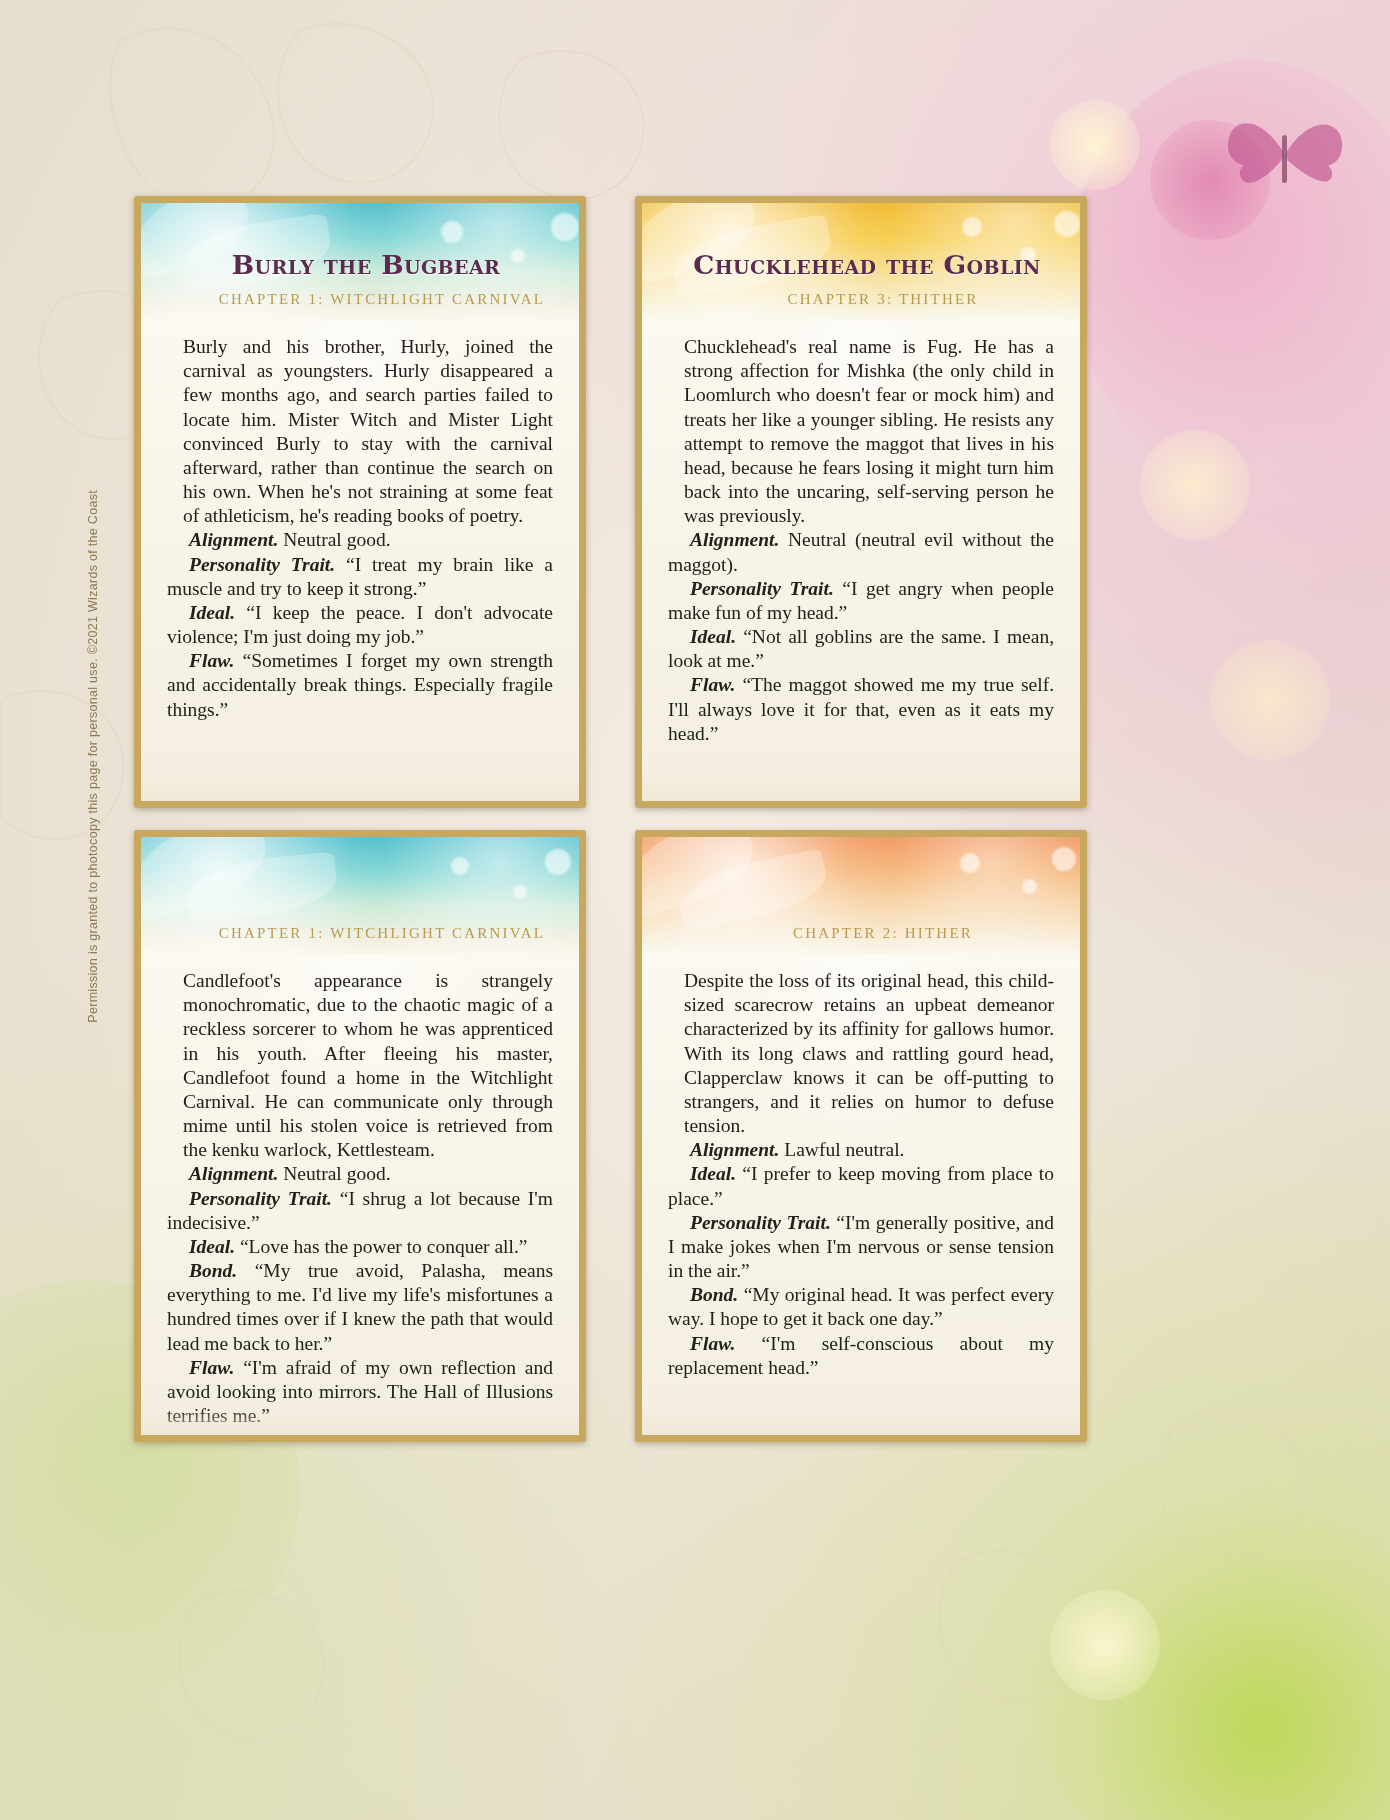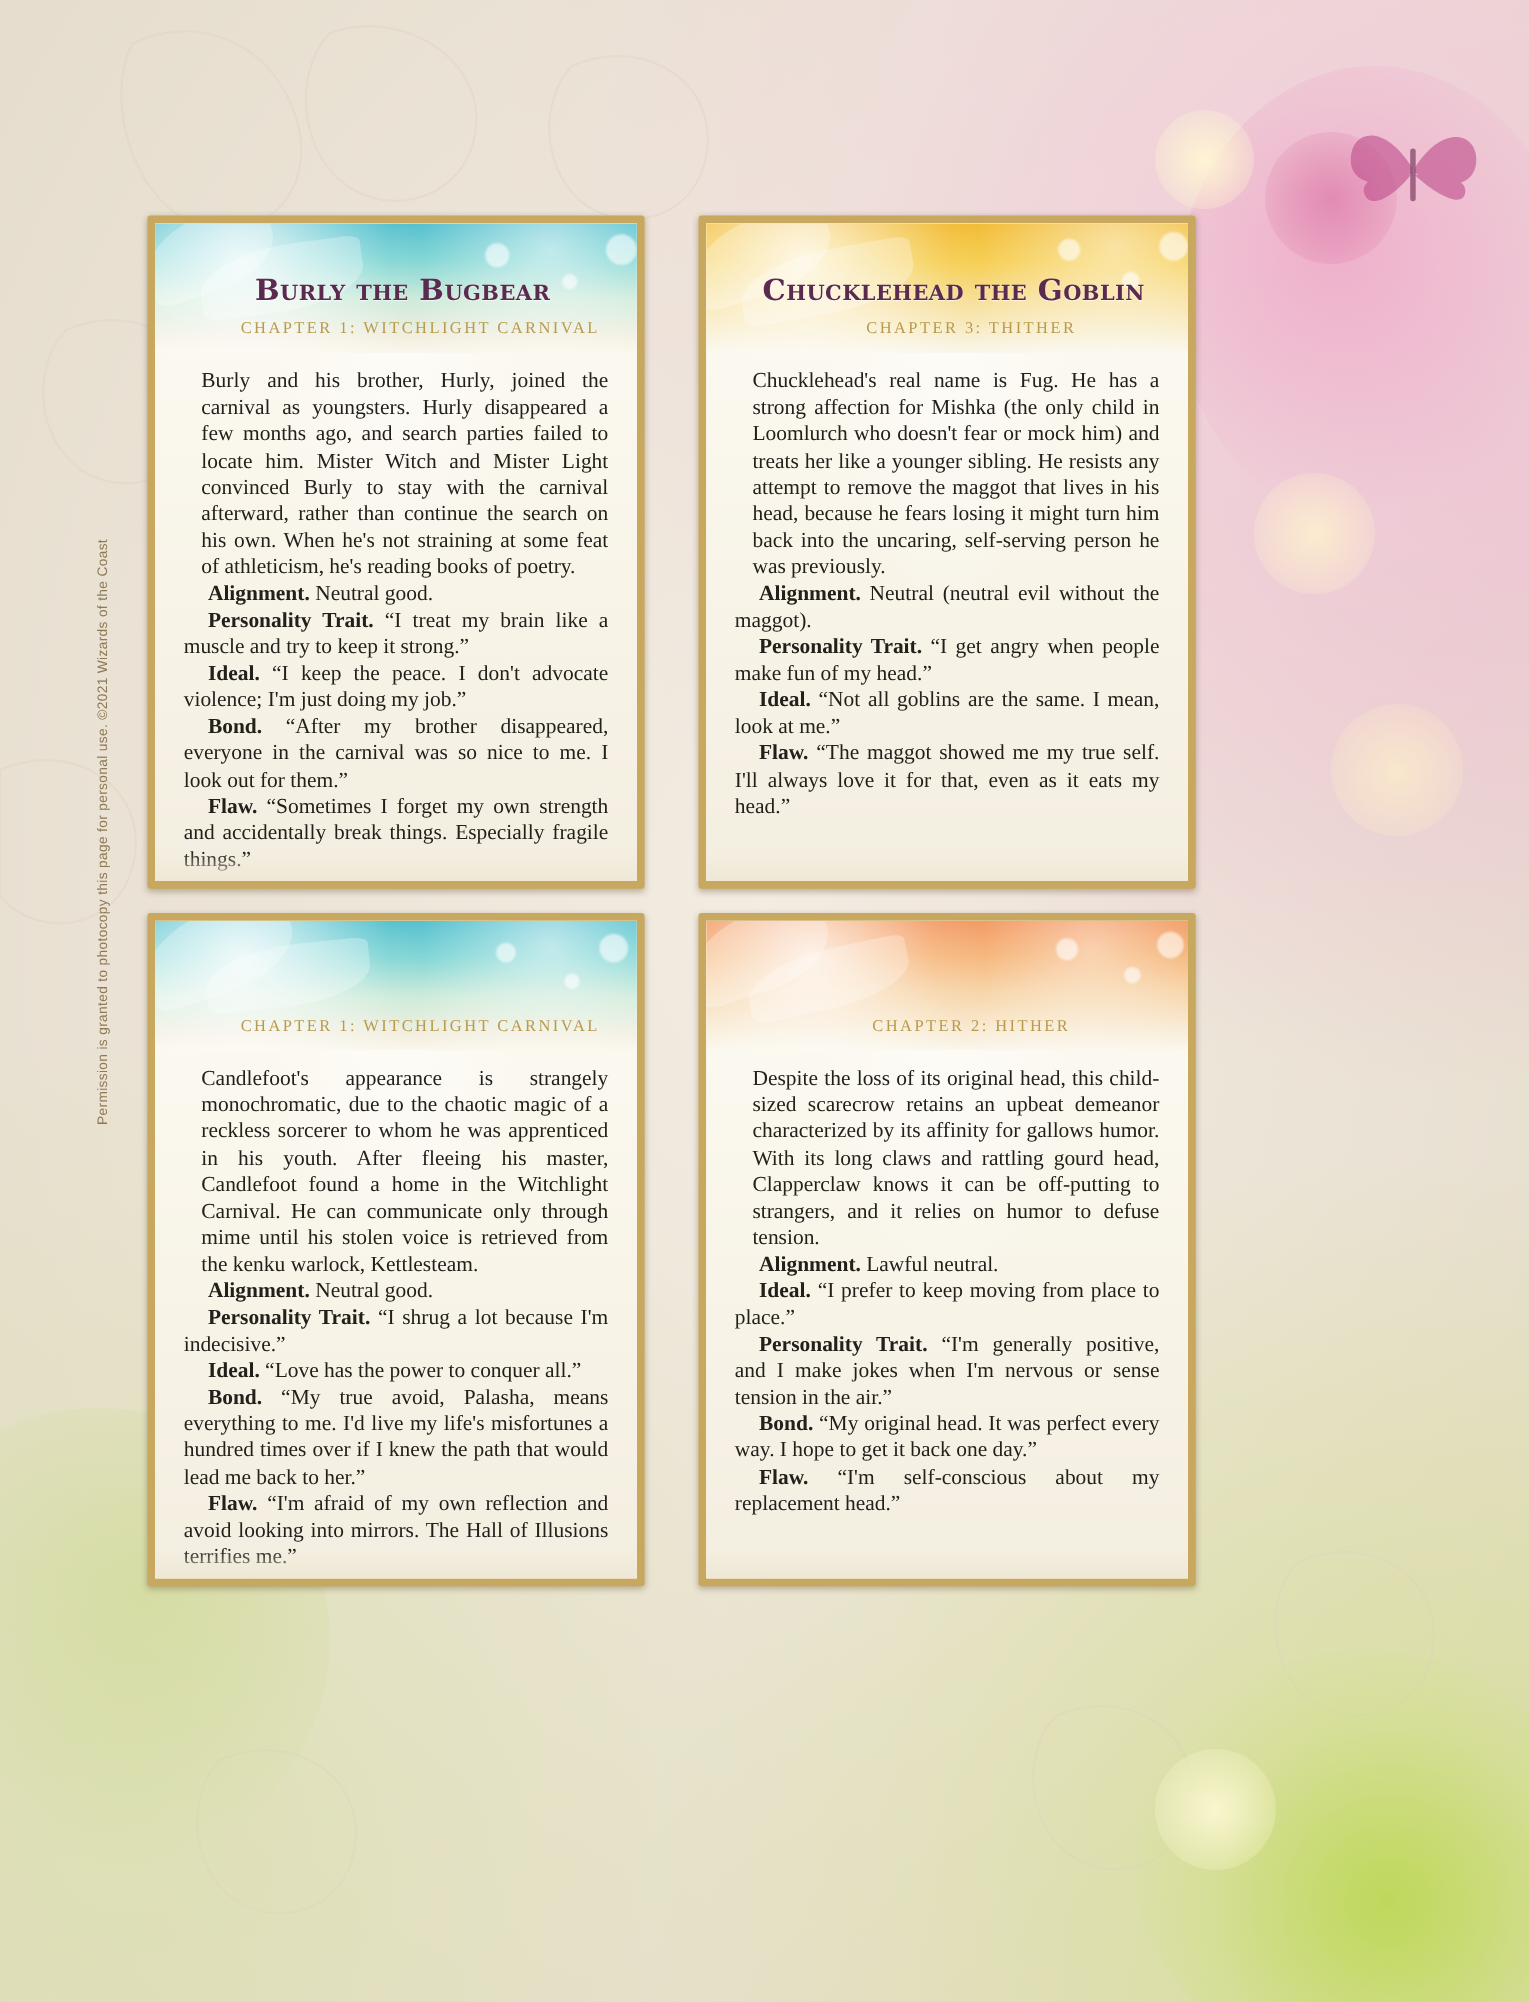--- a/index.html
+++ b/index.html
@@ -160,20 +160,21 @@
   .card-body p.intro {
     margin: 0 0 0 16px;
     text-indent: 0;
   }
   .card-body p.trait {
     margin: 0;
     text-indent: 22px;
   }
   .card-body .label {
     font-weight: bold;
+    font-style: italic;
     margin-top: 26px;
   }
   .bottom-fade {
     position: absolute;
     left: 0; right: 0; bottom: 0;
     height: 26px;
     background: linear-gradient(180deg, rgba(243,238,224,0) 0%, rgba(238,231,212,0.9) 100%);
     pointer-events: none;
   }
 </style>
@@ -231,21 +232,20 @@
         <div class="banner-dot" style="left:370px; top:46px; width:14px; height:14px;"></div>
         <div class="banner-dot" style="left:410px; top:10px; width:28px; height:28px;"></div>
         <div class="card-title">Burly the Bugbear</div>
         <div class="card-sub">Chapter 1: Witchlight Carnival</div>
       </div>
       <div class="card-body">
         <p class="intro">Burly and his brother, Hurly, joined the carnival as youngsters. Hurly disappeared a few months ago, and search parties failed to locate him. Mister Witch and Mister Light convinced Burly to stay with the carnival afterward, rather than continue the search on his own. When he's not straining at some feat of athleticism, he's reading books of poetry.</p>
         <p class="trait"><span class="label">Alignment.</span> <span>Neutral good.</span></p>
         <p class="trait"><span class="label">Personality Trait.</span> <span>“I treat my brain like a muscle and try to keep it strong.”</span></p>
         <p class="trait"><span class="label">Ideal.</span> <span>“I keep the peace. I don't advocate violence; I'm just doing my job.”</span></p>
-        <p class="trait"><span class="label">Bond.</span> <span>“After my brother disappeared, everyone in the carnival was so nice to me. I look out for them.”</span></p>
         <p class="trait"><span class="label">Flaw.</span> <span>“Sometimes I forget my own strength and accidentally break things. Especially fragile things.”</span></p>
       </div>
       <div class="bottom-fade"></div>
     </div>
   </div>
 
   <div class="card">
     <div class="card-inner">
       <div class="card-banner">
         <div class="banner-art banner-gold"></div>

